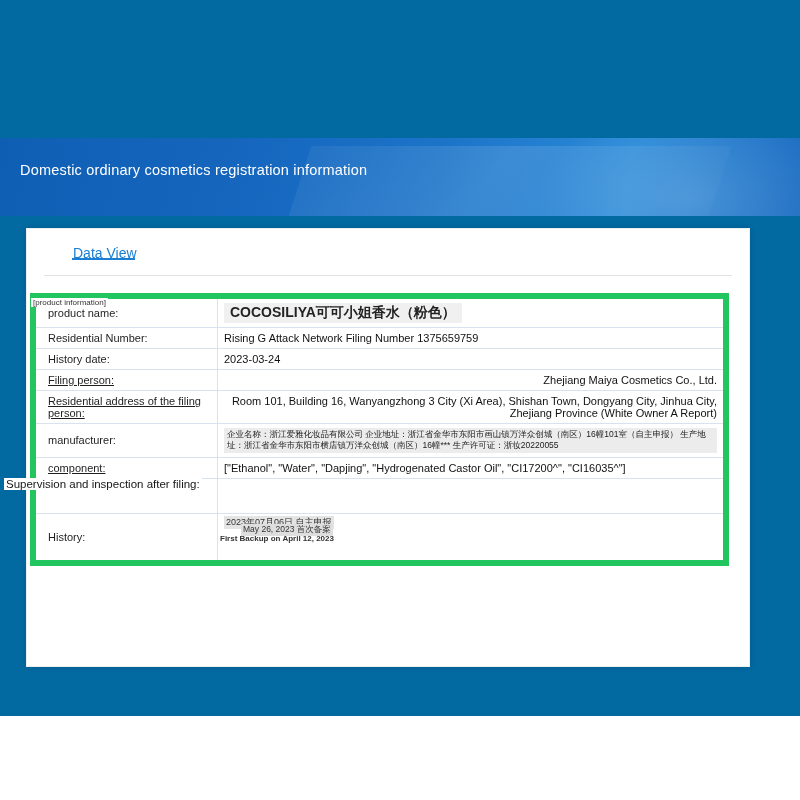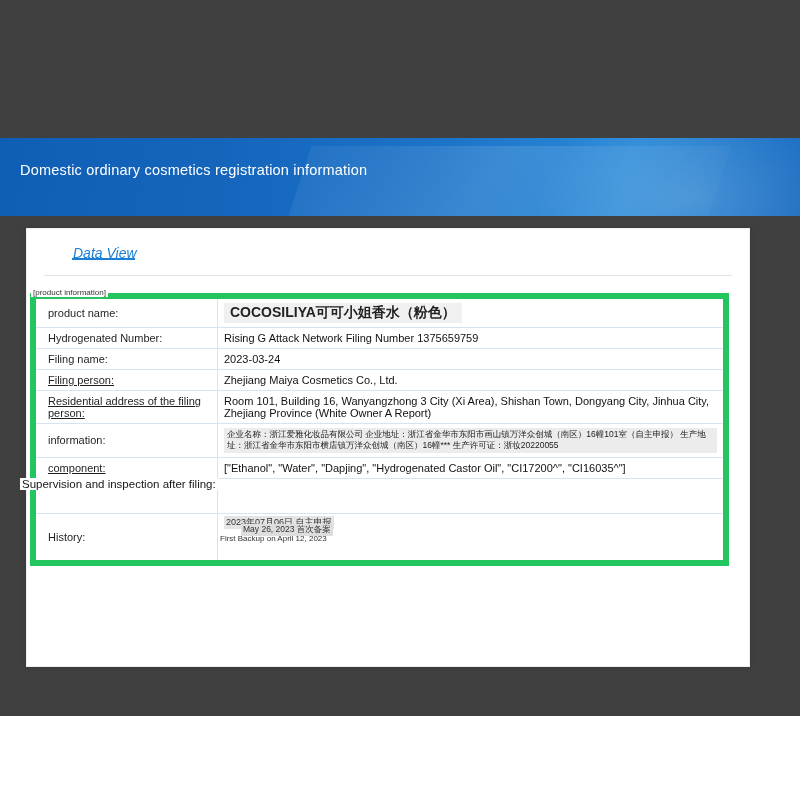--- a/index.html
+++ b/index.html
@@ -8,21 +8,21 @@
     width: 800px;
     height: 800px;
     background: #ffffff;
     font-family: "Liberation Sans", sans-serif;
   }
 
   .page {
     position: relative;
     width: 800px;
     height: 716px;
-    background: #404040;
+    background: #0369a1;
     overflow: hidden;
   }
 
   
   .banner {
     position: absolute;
     left: 0;
     top: 138px;
     width: 800px;
     height: 78px;
@@ -79,36 +79,35 @@
     height: 30px;
     border-bottom: 1px solid #e3e3e3;
   }
   .tab {
     position: absolute;
     left: 29px;
     top: 0px;
     color: #1a7fd4;
     font-size: 14px;
     padding-bottom: 8px;
-    font-style: italic;
   }
   .tab-underline {
     position: absolute;
     left: 45px;
     top: 29px;
     width: 63px;
     height: 2px;
     background: #1a7fd4;
   }
 
   
   .section-label {
     position: absolute;
     left: 31px;
-    top: 288px;
+    top: 298px;
     font-size: 8px;
     color: #333;
     background: #fff;
     padding: 0 2px;
     z-index: 5;
     white-space: nowrap;
   }
 
   
   .info-table {
@@ -133,21 +132,21 @@
     color: #1f1f1f;
     padding-left: 12px;
   }
   .info-table td.value {
     color: #111;
   }
   .lbl-sm { font-size: 8.5px; text-decoration: underline; }
   .lbl-md { font-size: 10.5px; }
   .lbl-lg { font-size: 12.5px; }
 
-  .val-center { text-align: left; }
+  .val-center { text-align: right; }
   .val-box {
     display: inline-block;
     background: #f0f0f0;
     padding: 1px 6px;
     font-size: 14px;
     color: #222;
     font-weight: bold;
   }
   .val-cn {
     font-size: 8.5px;
@@ -158,21 +157,21 @@
     padding: 1px 3px;
   }
   .val-component {
     font-size: 10.5px;
   }
   .row-supervision td {
     height: 26px;
   }
   .supervision-label {
     position: absolute;
-    left: 20px;
+    left: 4px;
     top: 478px;
     font-size: 11.5px;
     color: #161616;
     background: #ffffff;
     padding: 0 2px;
     z-index: 6;
     white-space: nowrap;
   }
 
   .history-cell {
@@ -197,20 +196,21 @@
     background: #dedede;
     padding: 0 2px;
     margin-left: 17px;
   }
   .history-line-3 {
     position: absolute;
     left: 2px;
     top: 20px;
     font-size: 8px;
     color: #333;
+    font-weight: bold;
   }
 
   
   .below {
     position: absolute;
     left: 0;
     top: 570px;
     width: 722px;
   }
   .lnk-row { position: absolute; white-space: nowrap; }
@@ -244,37 +244,37 @@
 
   <table class="info-table">
     <tbody>
       <tr>
         <td class="label lbl-md">product name:</td>
         <td class="value">
           <span class="val-box">COCOSILIYA可可小姐香水（粉色）</span>
         </td>
       </tr>
       <tr>
-        <td class="label lbl-md">Hydrogenated Number:</td>
+        <td class="label lbl-md">Residential Number:</td>
         <td class="value">Rising G Attack Network Filing Number 1375659759</td>
       </tr>
       <tr>
-        <td class="label lbl-md">Filing name:</td>
+        <td class="label lbl-md">History date:</td>
         <td class="value">2023-03-24</td>
       </tr>
       <tr>
         <td class="label lbl-sm">Filing person:</td>
         <td class="value val-center">Zhejiang Maiya Cosmetics Co., Ltd.</td>
       </tr>
       <tr>
         <td class="label lbl-sm">Residential address of the filing person:</td>
         <td class="value val-center">Room 101, Building 16, Wanyangzhong 3 City (Xi Area), Shishan Town, Dongyang City, Jinhua City, Zhejiang Province (White Owner A Report)</td>
       </tr>
       <tr>
-        <td class="label lbl-lg">information:</td>
+        <td class="label lbl-lg">manufacturer:</td>
         <td class="value">
           <span class="val-cn">企业名称：浙江爱雅化妆品有限公司 企业地址：浙江省金华市东阳市画山镇万洋众创城（南区）16幢101室（自主申报） 生产地址：浙江省金华市东阳市横店镇万洋众创城（南区）16幢*** 生产许可证：浙妆20220055</span>
         </td>
       </tr>
       <tr>
         <td class="label lbl-sm">component:</td>
         <td class="value val-component">["Ethanol", "Water", "Dapjing", "Hydrogenated Castor Oil", "CI17200^", "CI16035^"]</td>
       </tr>
       <tr class="row-supervision">
         <td class="label">&nbsp;</td>

